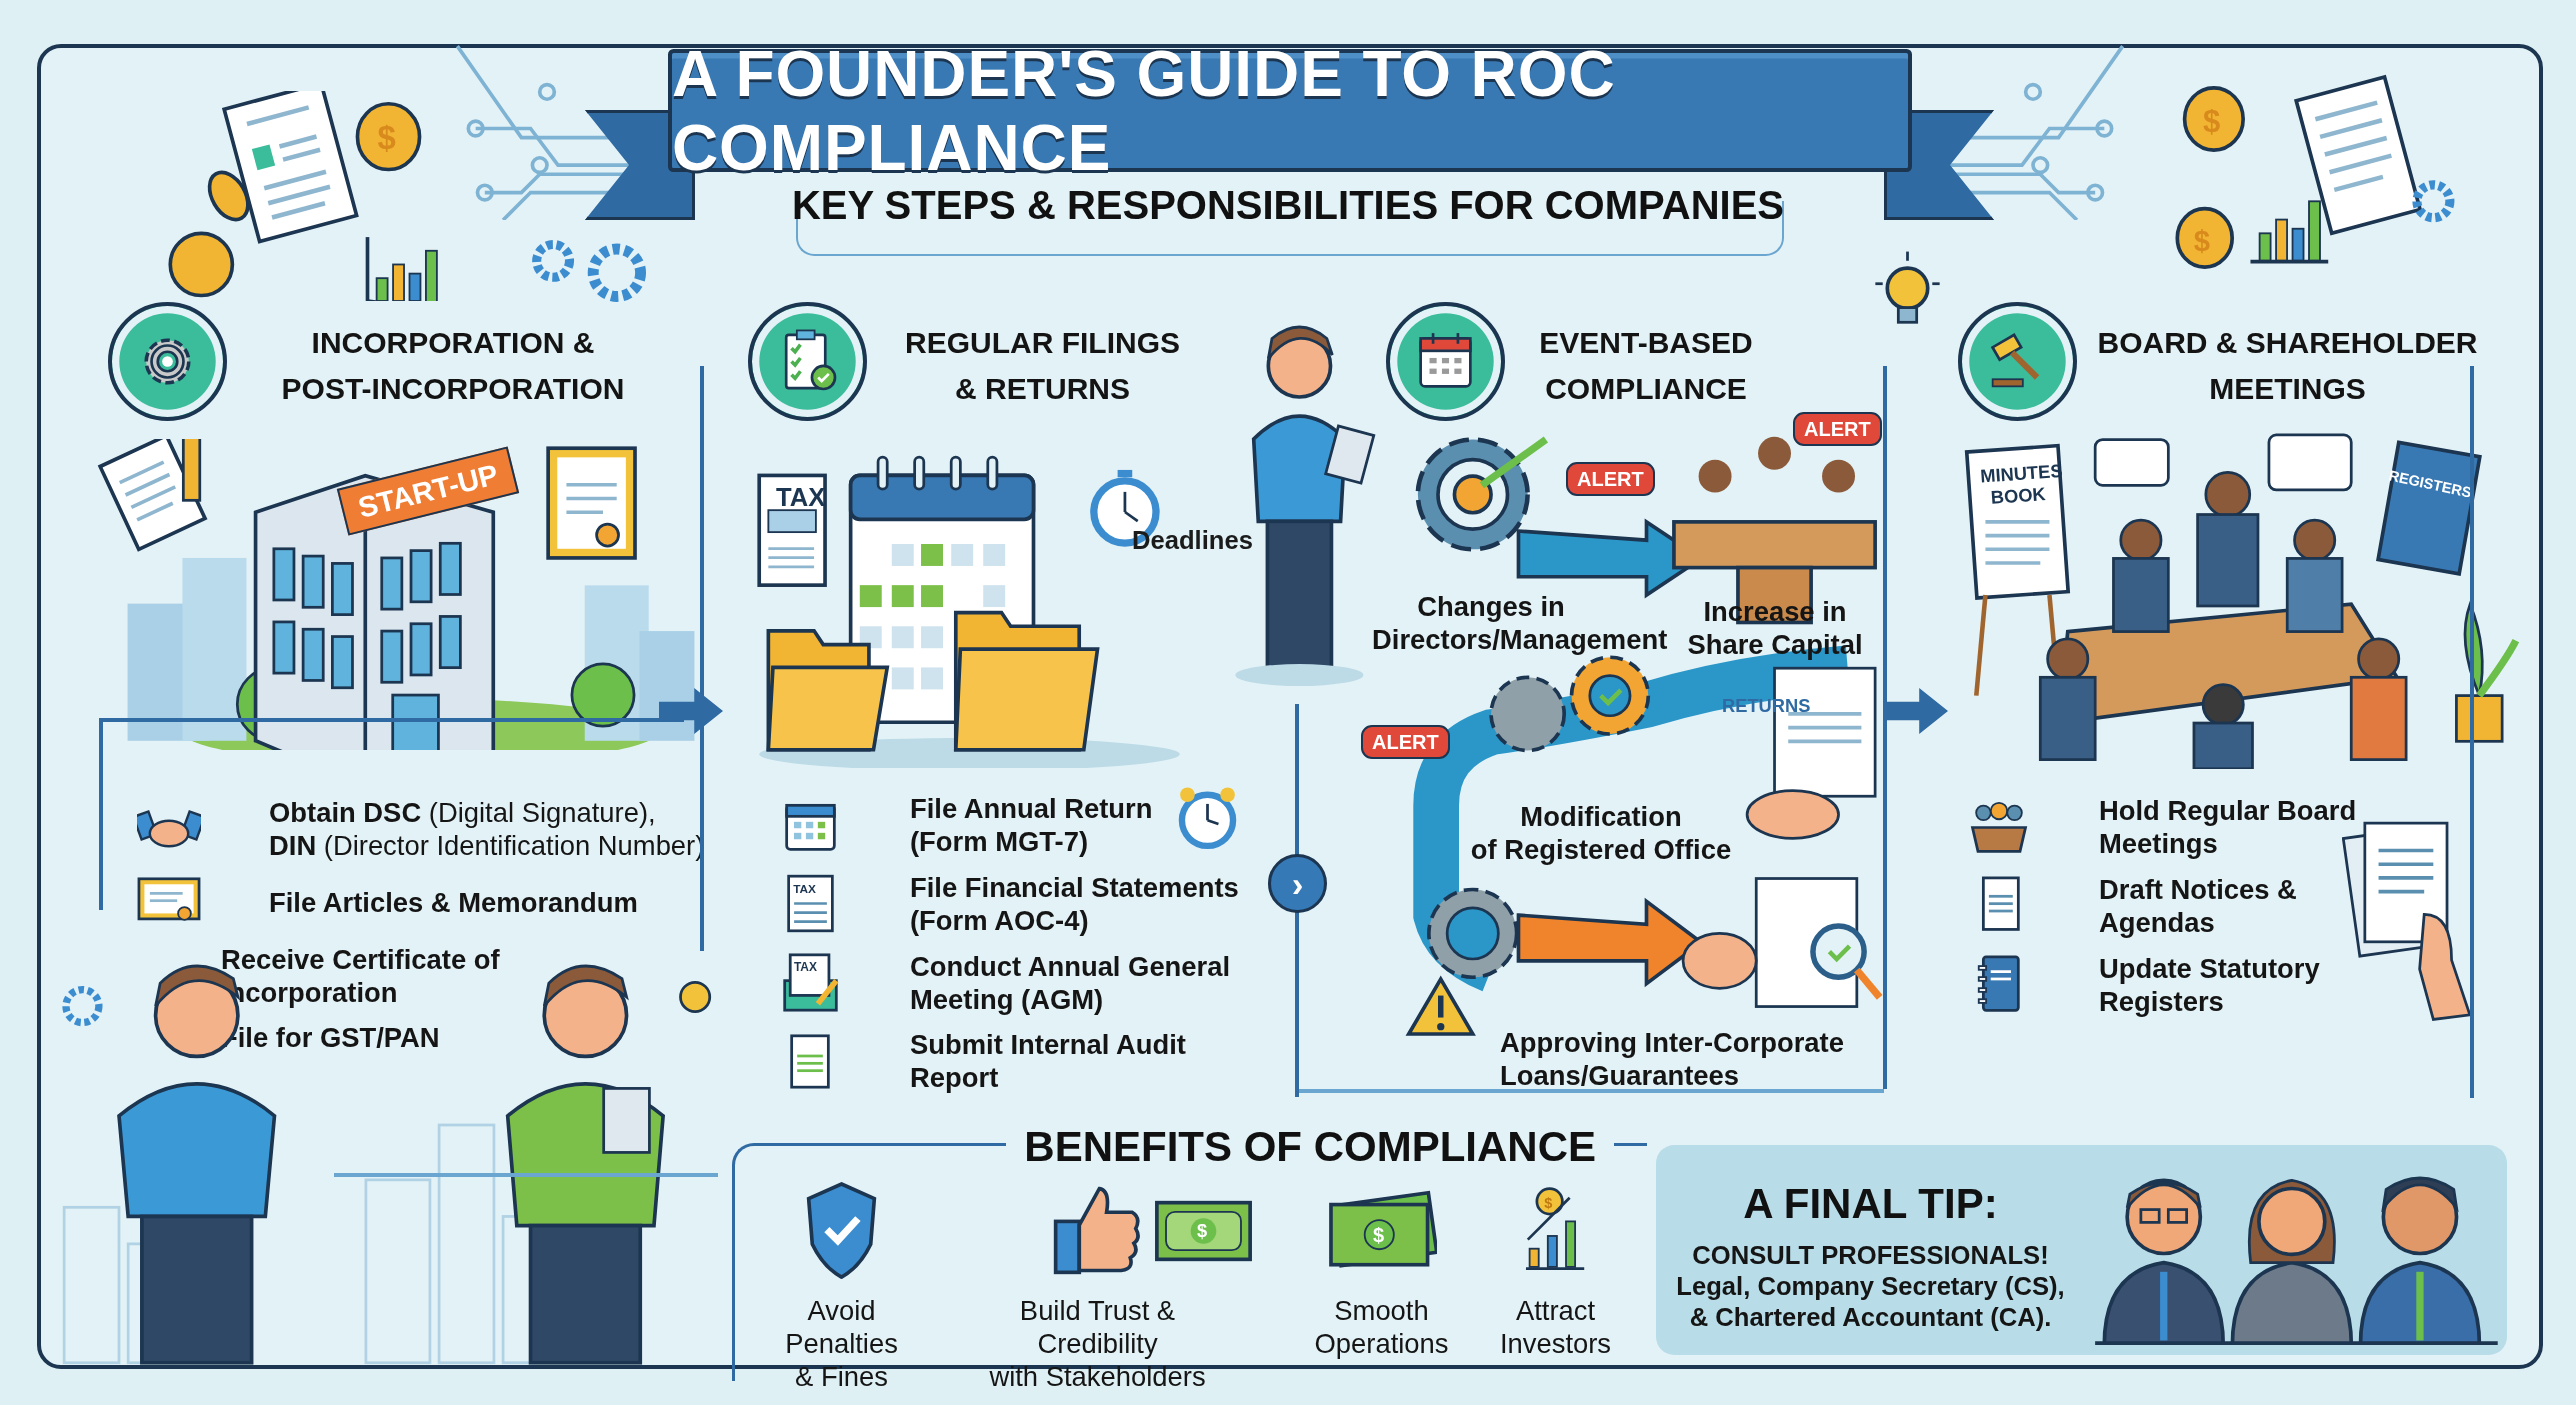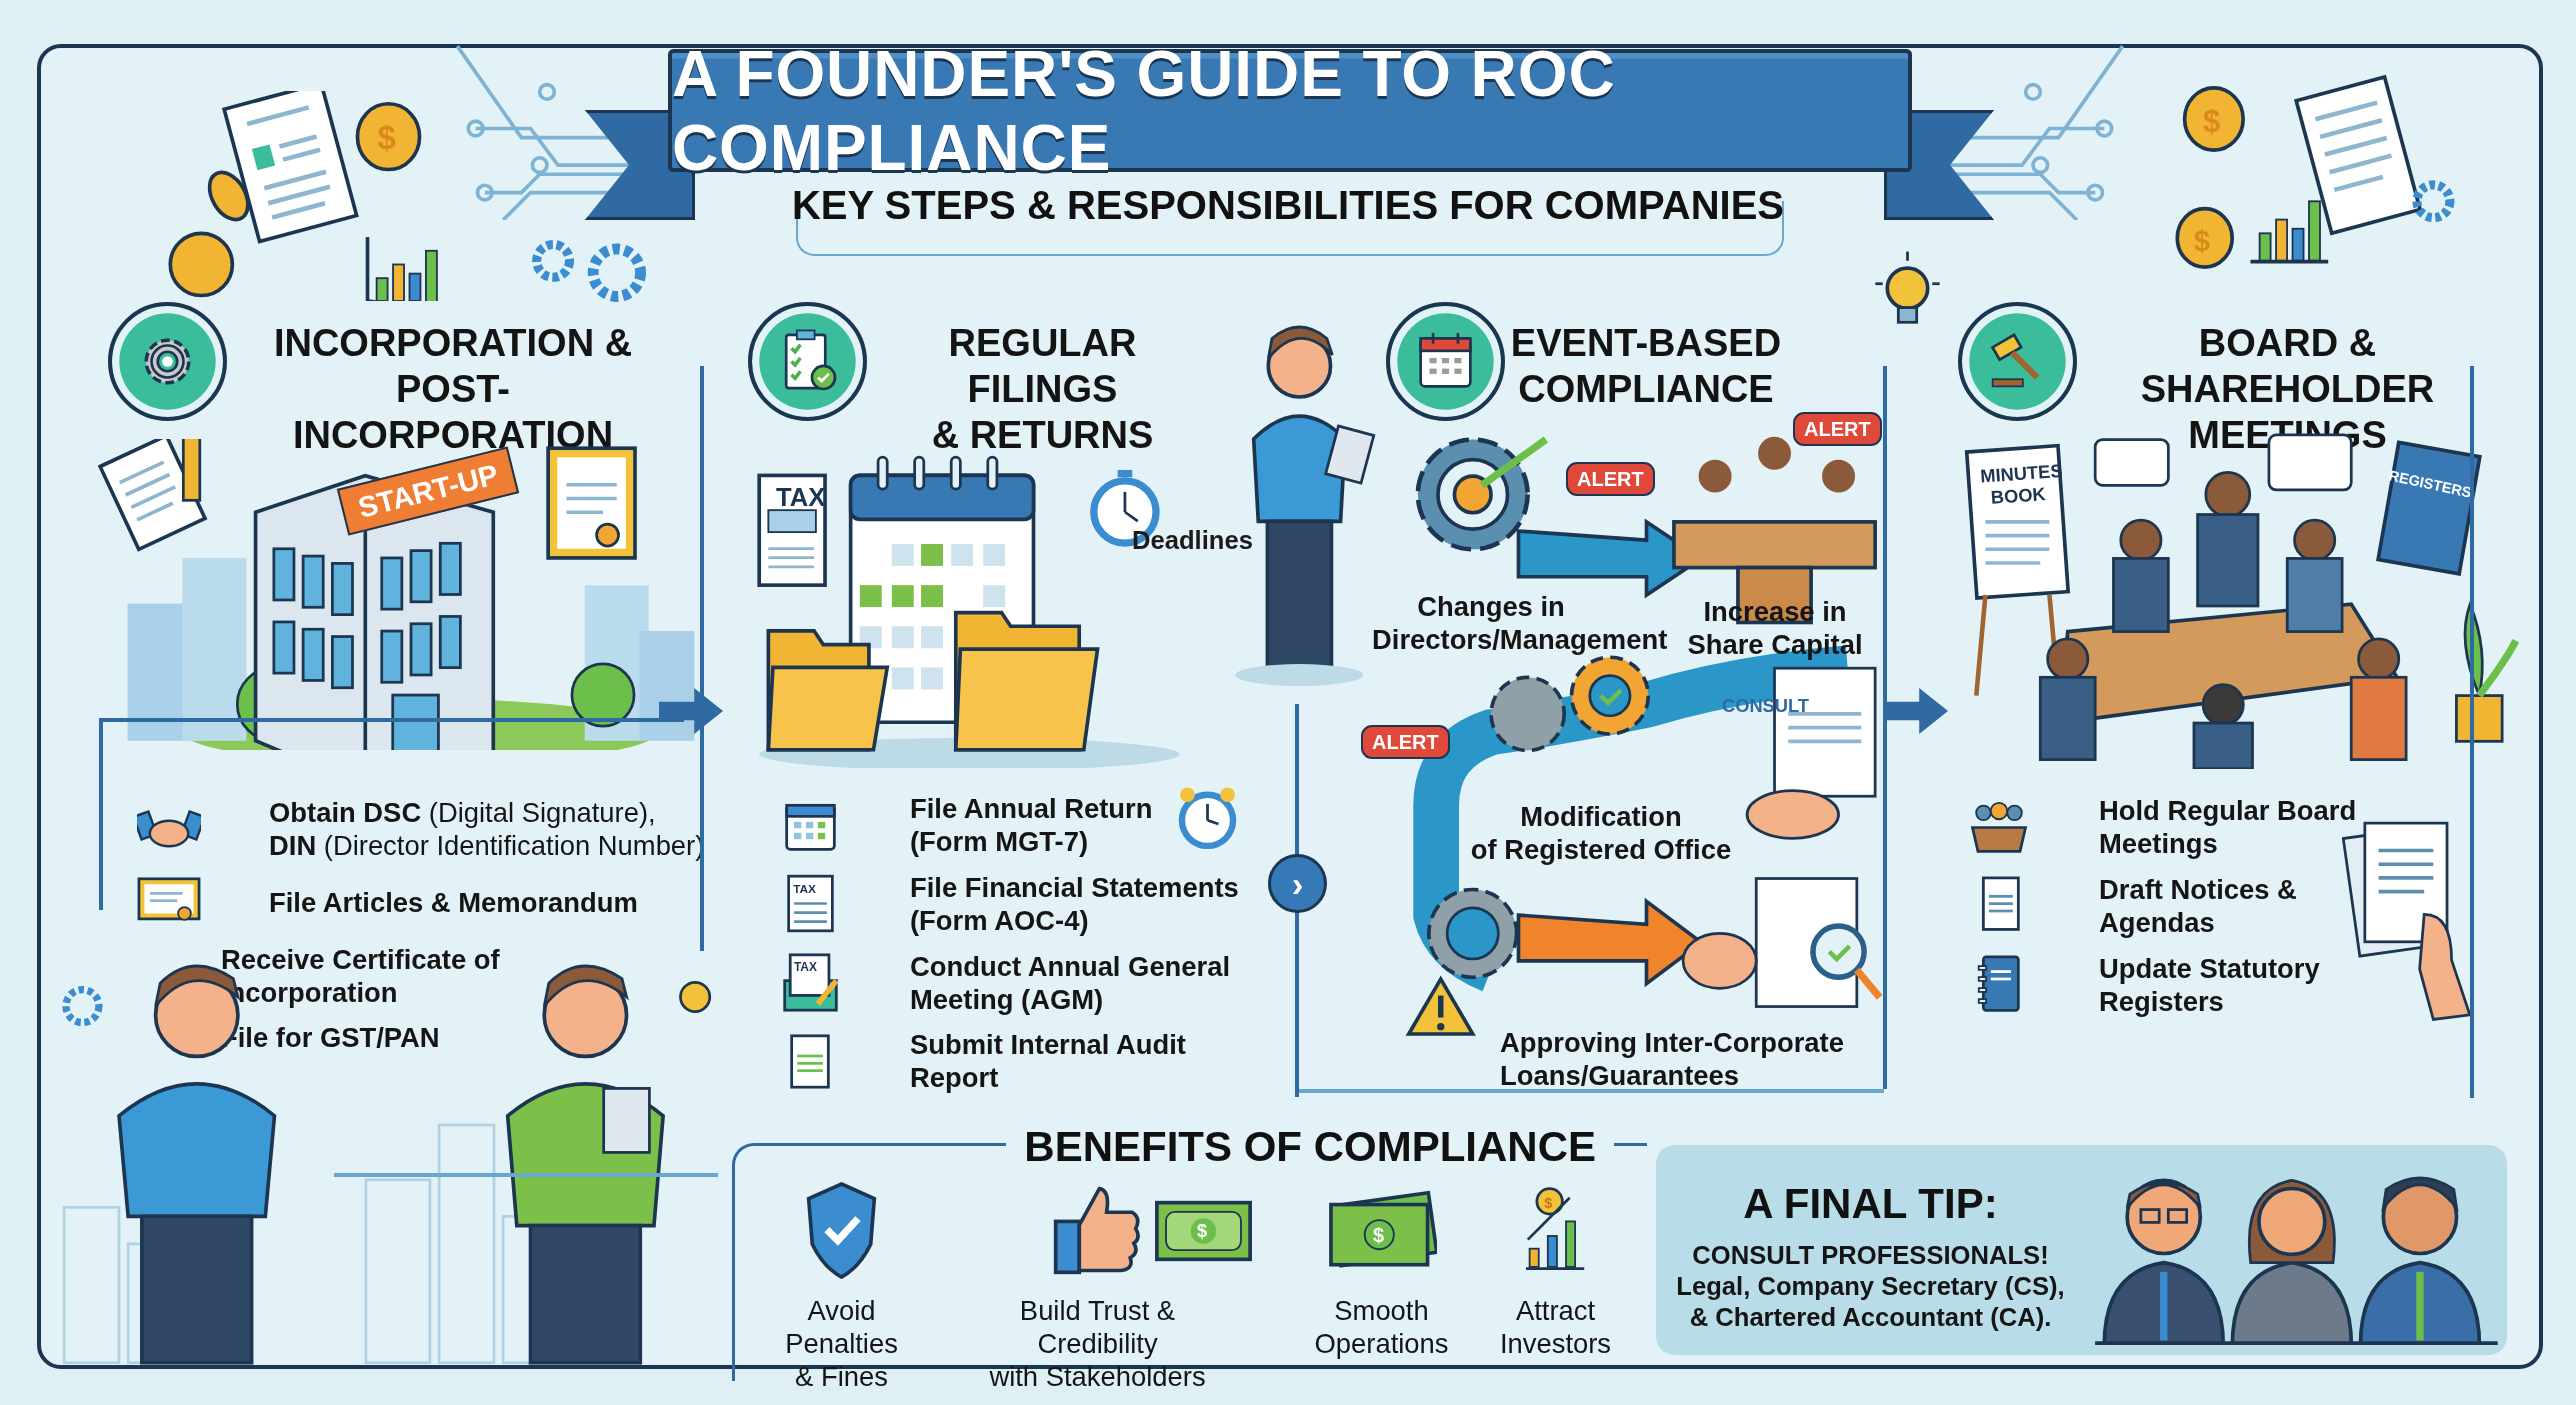--- a/index.html
+++ b/index.html
@@ -46,21 +46,21 @@
 
     
     .sec-icon {
       position: absolute; width: 119px; height: 119px; border-radius: 50%;
       background: #3bbd9c; border: 4.6px solid #1c3550;
       display: flex; align-items: center; justify-content: center;
       box-shadow: inset 0 0 0 7.3px #e3f2f6;
     }
     .sec-icon svg { width: 71px; height: 71px; }
     .sec-title {
-      position: absolute; font-weight: 700; font-size: 38px; line-height: 46px;
+      position: absolute; font-weight: 700; font-size: 30px; line-height: 46px;
       text-align: center; color: #141414;
     }
 
     
     .list { position: absolute; }
     .list-item { display: flex; align-items: center; margin-bottom: 12.8px; gap: 48px; }
     .list-item .li-icon { width: 64px; height: 55px; flex: 0 0 64px; display:flex; align-items:center; justify-content:center; margin-right: 20px; }
     .list-item .li-text { font-weight: 700; font-size: 27.4px; line-height: 33px; color: #151515; }
     .li-text .light { font-weight: 400; }
 
@@ -579,21 +579,21 @@
   <g>
       <polygon points="40,690 75,630 110,690" fill="#f2c23a" stroke="#1c3550" stroke-width="4"></polygon>
       <line x1="75" y1="648" x2="75" y2="672" stroke="#1c3550" stroke-width="6"></line>
       <circle cx="75" cy="682" r="4" fill="#1c3550"></circle>
     </g>
 </svg>
 
 <div class="alert" style="left:1566px;top:462px">ALERT</div>
 <div class="alert" style="left:1793px;top:412px">ALERT</div>
 <div class="alert" style="left:1361px;top:725px">ALERT</div>
-<div class="doc-label" style="left:1722px;top:695px;font-size:18.3px;color:#2f6aa3">CONSULT</div>
+<div class="doc-label" style="left:1722px;top:695px;font-size:18.3px;color:#2f6aa3">RETURNS</div>
 
 <div class="caption" style="left:1372px;top:590px;width:238px"><span>Changes in</span><br><span>Directors/Management</span></div>
 <div class="caption" style="left:1665px;top:595px;width:220px"><span>Increase in</span><br><span>Share Capital</span></div>
 <div class="caption" style="left:1464px;top:800px;width:274px"><span>Modification</span><br><span>of Registered Office</span></div>
 <div class="caption" style="left:1500px;top:1026px;width:348px;text-align:left"><span>Approving Inter-Corporate</span><br><span>Loans/Guarantees</span></div>
 
 <div class="vline" style="left:1883px;top:366px;height:723px"></div>
 <div class="flow-arrow" style="left:1884px;top:688px"></div>
 
 <div class="sec-icon" style="left:1958px;top:302px">

